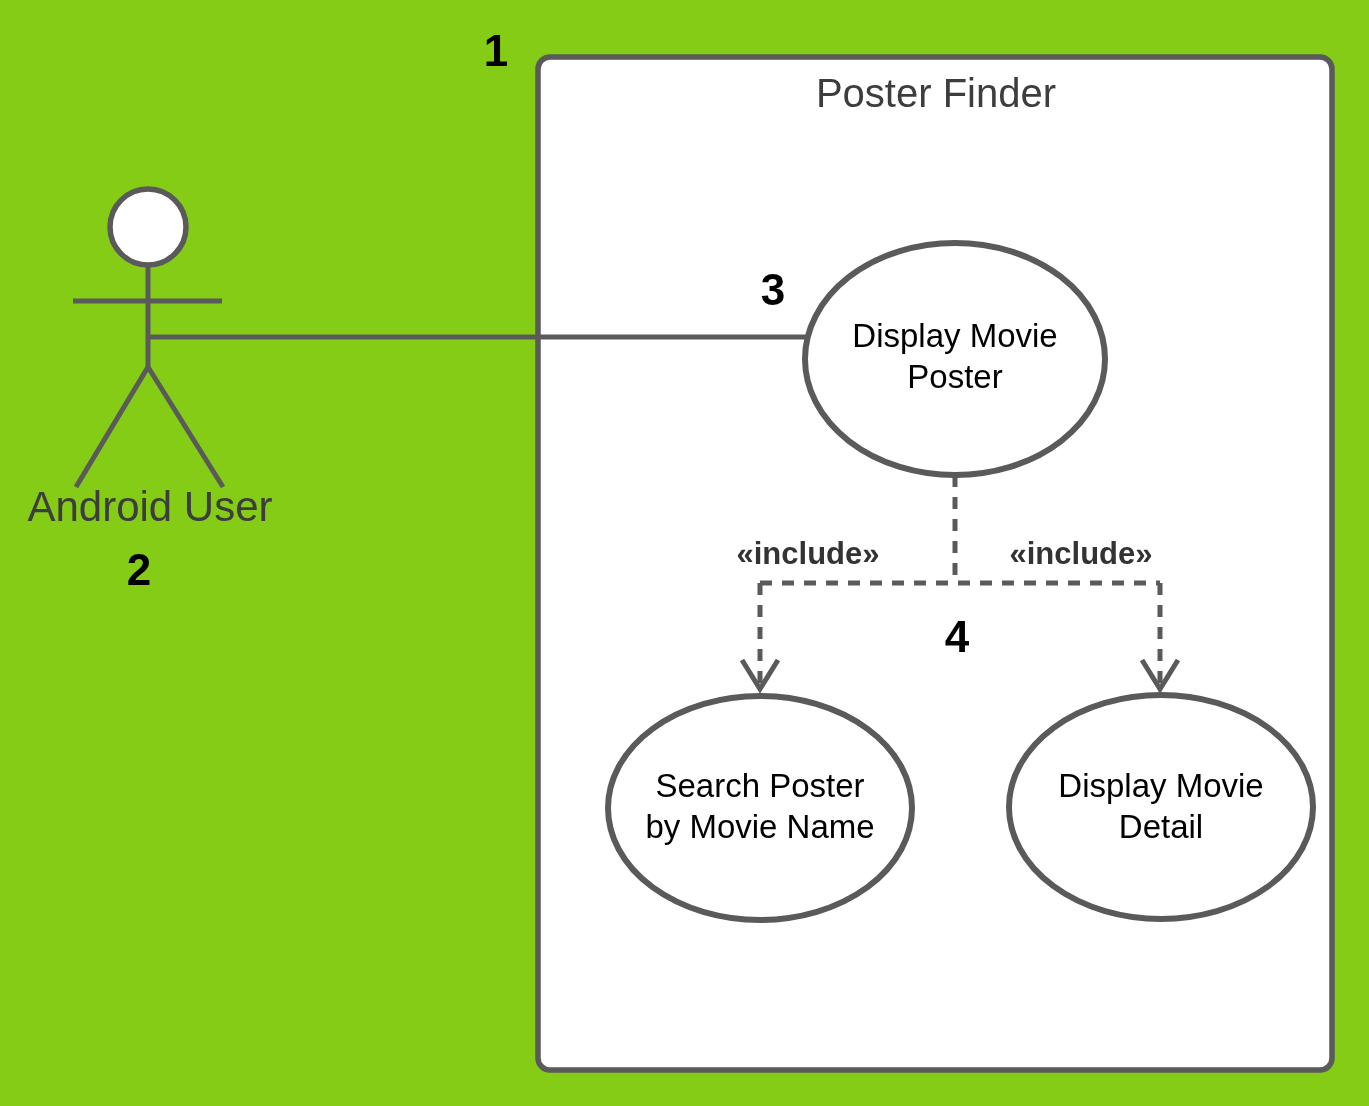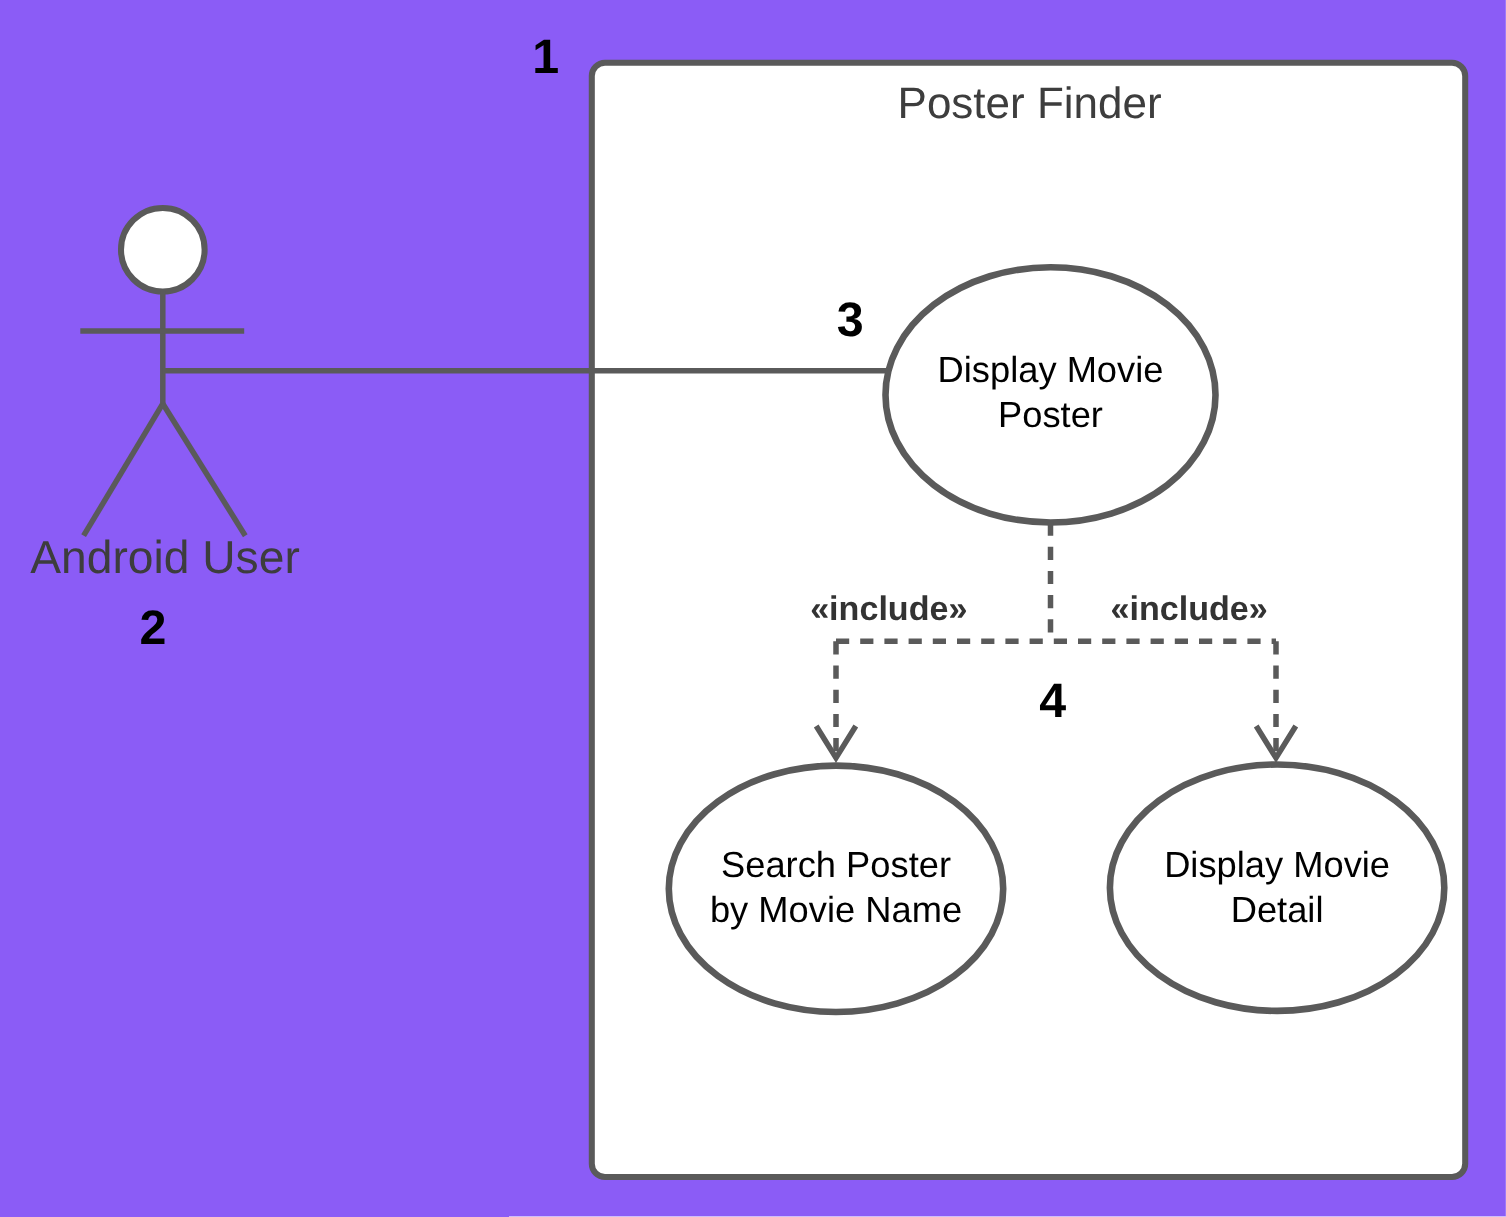--- a/index.html
+++ b/index.html
@@ -4,21 +4,21 @@
 <style>
   html, body {
     margin: 0;
     padding: 0;
     background: #ffffff;
   }
   .canvas {
     position: relative;
     width: 1369px;
     height: 1106px;
-    background: #8b5cf6;
+    background: #84cc16;
     overflow: hidden;
     font-family: "Liberation Sans", sans-serif;
   }
   svg { position: absolute; top: 0; left: 0; display: block; }
 
   .shape {
     stroke: #5a5a5a;
     stroke-width: 5.5;
     fill: #ffffff;
   }

